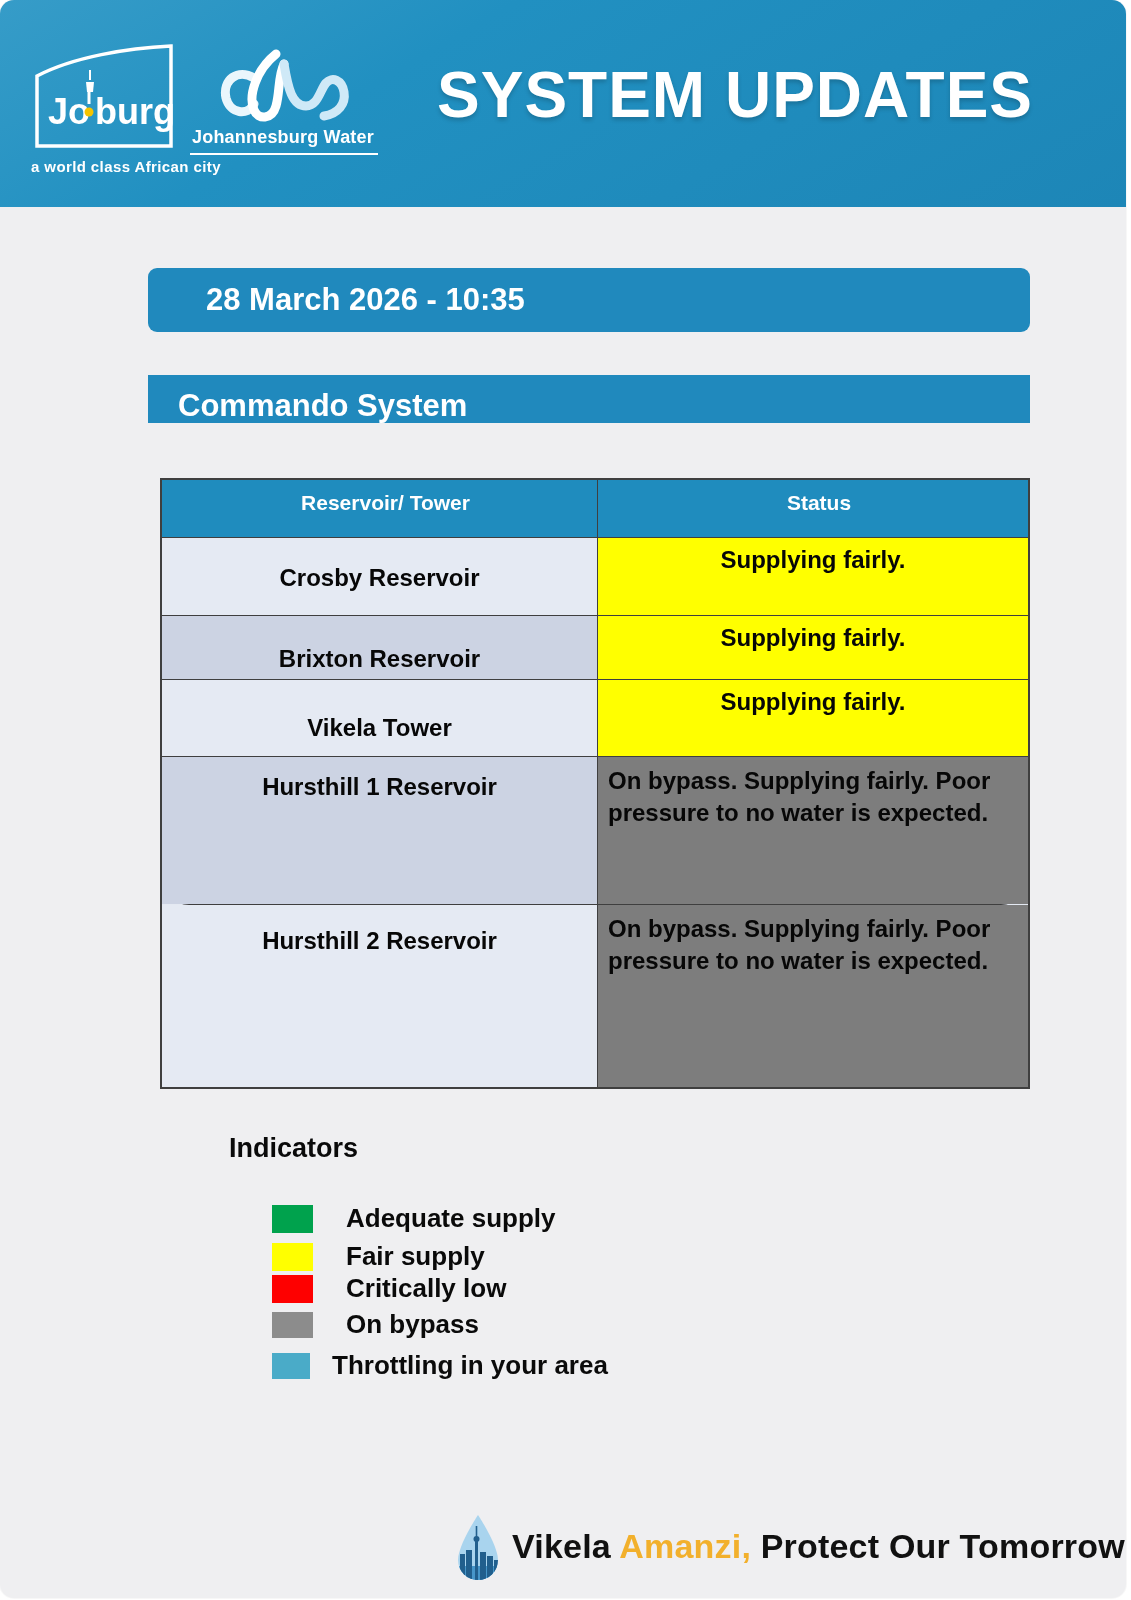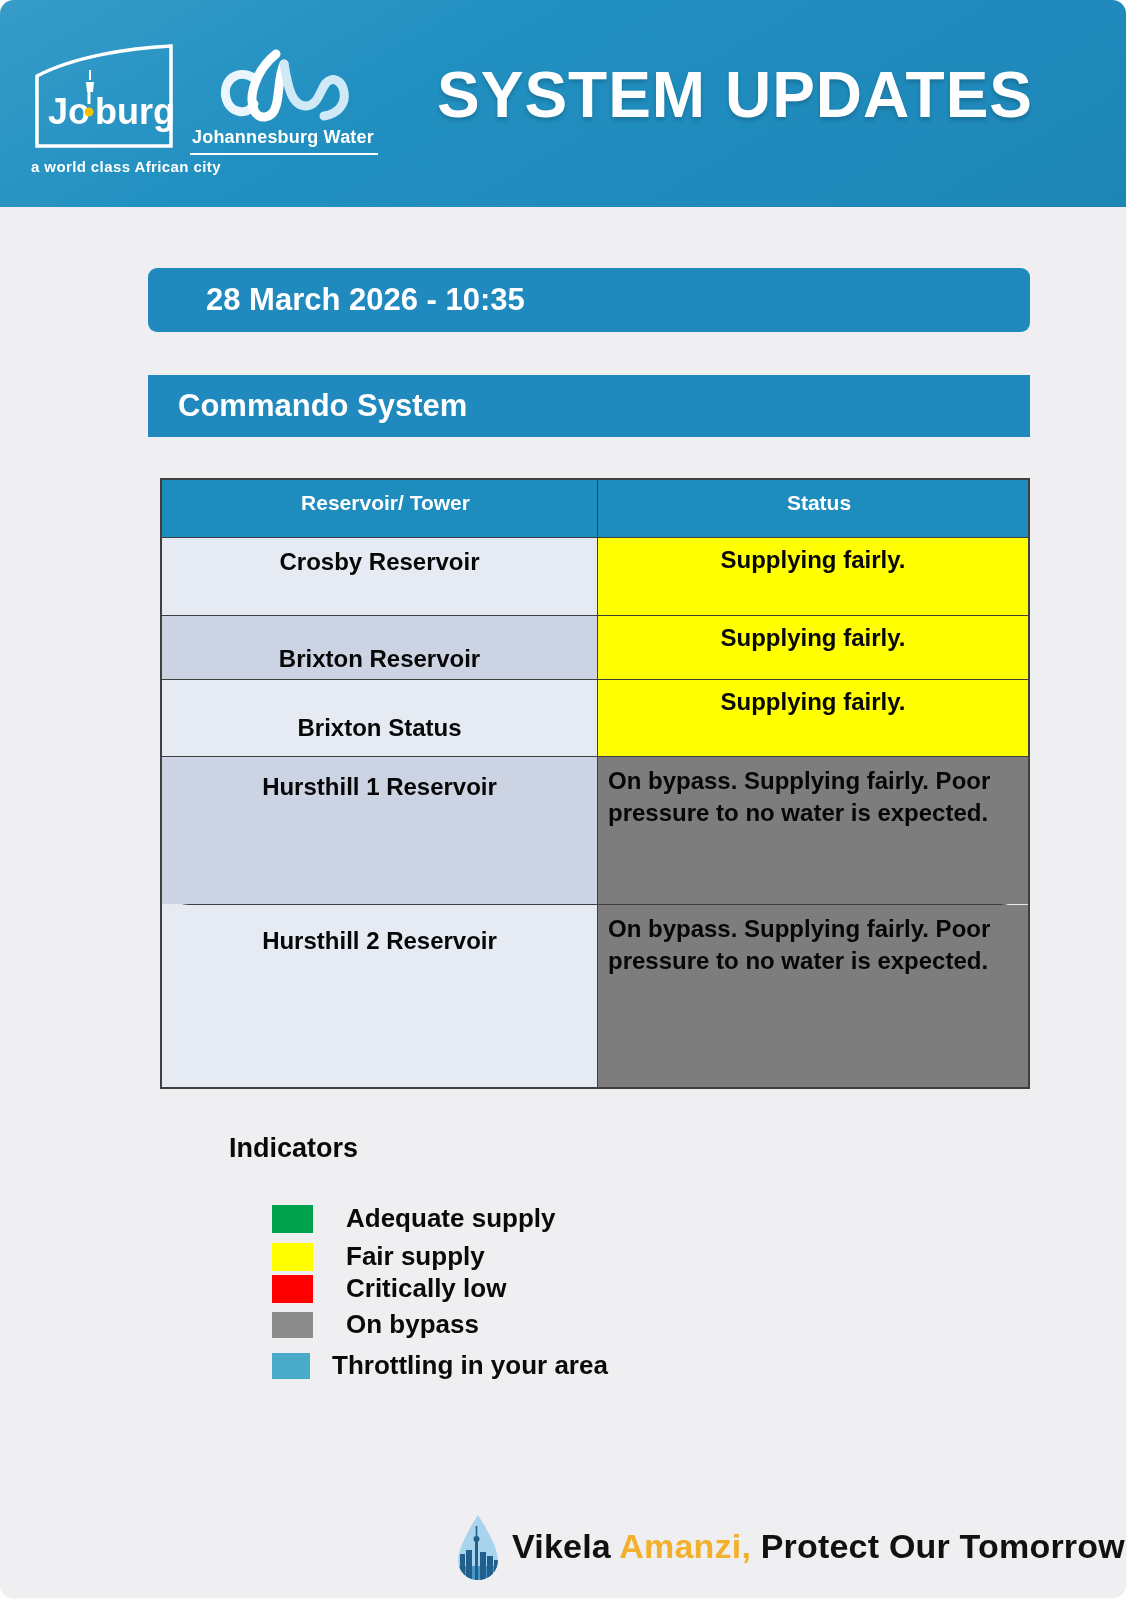--- a/index.html
+++ b/index.html
@@ -29,21 +29,21 @@
   .sys-title {
     position:absolute; left:388px; top:58px; width:694px;
     color:#ffffff; font-size:64px; font-weight:bold; letter-spacing:1px;
     text-align:center; white-space:nowrap;
     text-shadow:0 3px 4px rgba(0,0,0,0.18);
   }
 
   
   .banner { position:absolute; left:148px; width:882px; background:#2089bd; color:#ffffff; font-weight:bold; }
   .date-banner { top:268px; height:64px; font-size:31px; line-height:64px; padding-left:58px;border-radius:9px; }
-  .system-banner { top:375px; height:62px; font-size:31px; line-height:62px; padding-left:30px; }
+  .system-banner { top:375px; height:48px; font-size:31px; line-height:62px; padding-left:30px; }
 
   
   .table {
     position:absolute; left:160px; top:478px; width:870px;
     border:2px solid #3f3f3f; background:#e4e9f2;
   }
   .trow { display:flex; border-bottom:1px solid #3f3f3f; }
   .trow:last-child { border-bottom:none; }
   .tcell-name { width:436px; border-right:1px solid #3f3f3f; display:flex; justify-content:center; }
   .tcell-status { flex:1; display:flex; justify-content:center; }
@@ -56,21 +56,21 @@
   .tcell-status[data-status="fair"]  { background:#ffff00; }
   .tcell-status[data-status="bypass"]{ background:#7d7d7d; justify-content:flex-start; }
   .tcell-status .status-text { padding-top:8px; text-align:center; }
   .tcell-status[data-status="bypass"] .status-text { text-align:left; padding:8px 6px 0 10px; line-height:1.32; }
 
   .row-crosby    { height:78px; }
   .row-brixtonr  { height:64px; }
   .row-brixtont  { height:77px; }
   .row-hursthill1{ height:148px;border-radius:27px; }
   .row-hursthill2{ height:182px; }
-  .row-crosby .tcell-name     { align-items:flex-start; padding-top:10px; }
+  .row-crosby .tcell-name     { align-items:flex-start; padding-top:26px; }
   .row-brixtonr .tcell-name   { align-items:flex-end;  padding-bottom:6px; }
   .row-brixtont .tcell-name   { align-items:flex-end;  padding-bottom:14px; }
   .row-hursthill1 .tcell-name { align-items:flex-start; padding-top:16px; }
   .row-hursthill2 .tcell-name { align-items:flex-start; padding-top:22px; }
   .row-hursthill2 .status-text { padding-top:22px; }
 
   
   .indicators-title {
     position:absolute; left:229px; top:1133px;
     font-size:27px; font-weight:bold; color:#0a0a0a;
@@ -143,21 +143,21 @@
     </div>
 
     <div class="trow row row-brixtonr">
       <div class="tcell-name">Brixton Reservoir</div>
       <div class="tcell-status" data-status="fair">
         <div class="status-text">Supplying fairly.</div>
       </div>
     </div>
 
     <div class="trow row row-brixtont">
-      <div class="tcell-name">Brixton Status</div>
+      <div class="tcell-name">Vikela Tower</div>
       <div class="tcell-status" data-status="fair">
         <div class="status-text">Supplying fairly.</div>
       </div>
     </div>
 
     <div class="trow row row-hursthill1">
       <div class="tcell-name">Hursthill 1 Reservoir</div>
       <div class="tcell-status" data-status="bypass">
         <div class="status-text">On bypass. Supplying fairly. Poor pressure to no water is expected.</div>
       </div>

